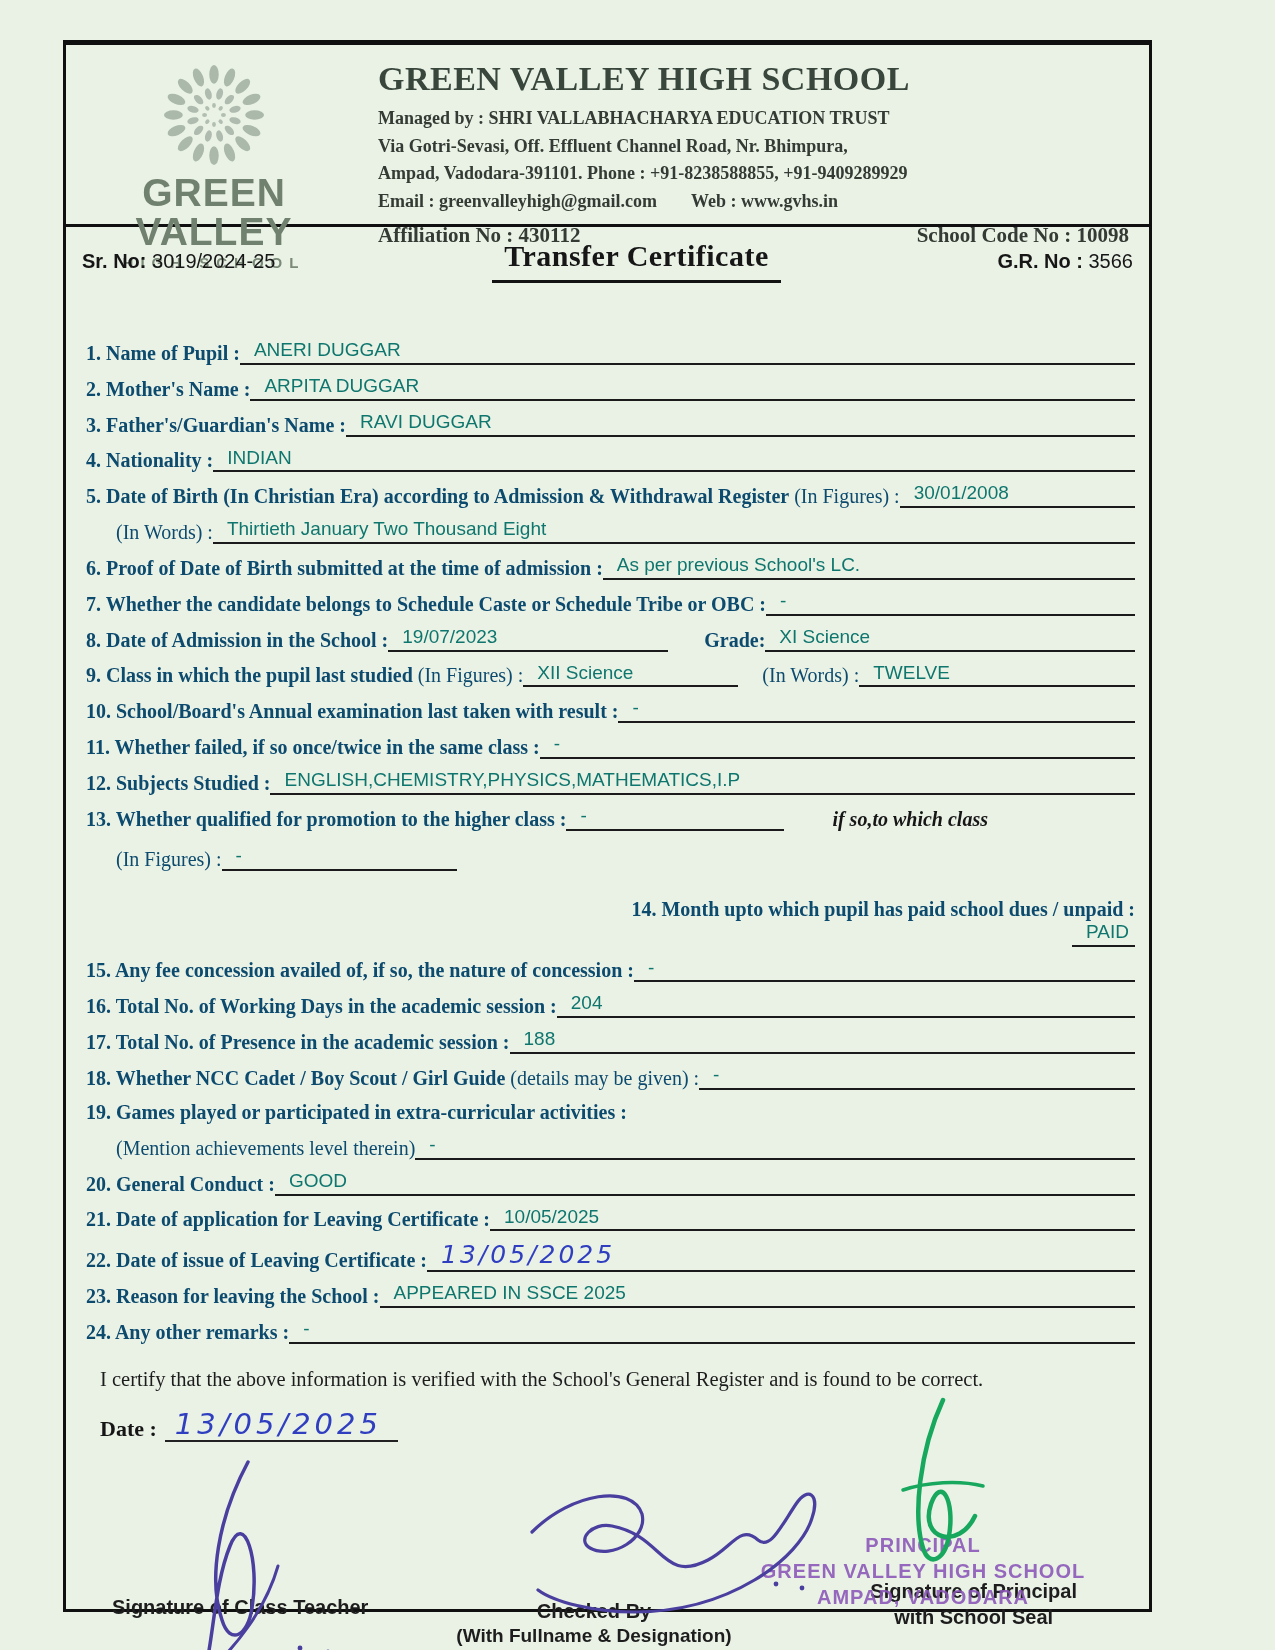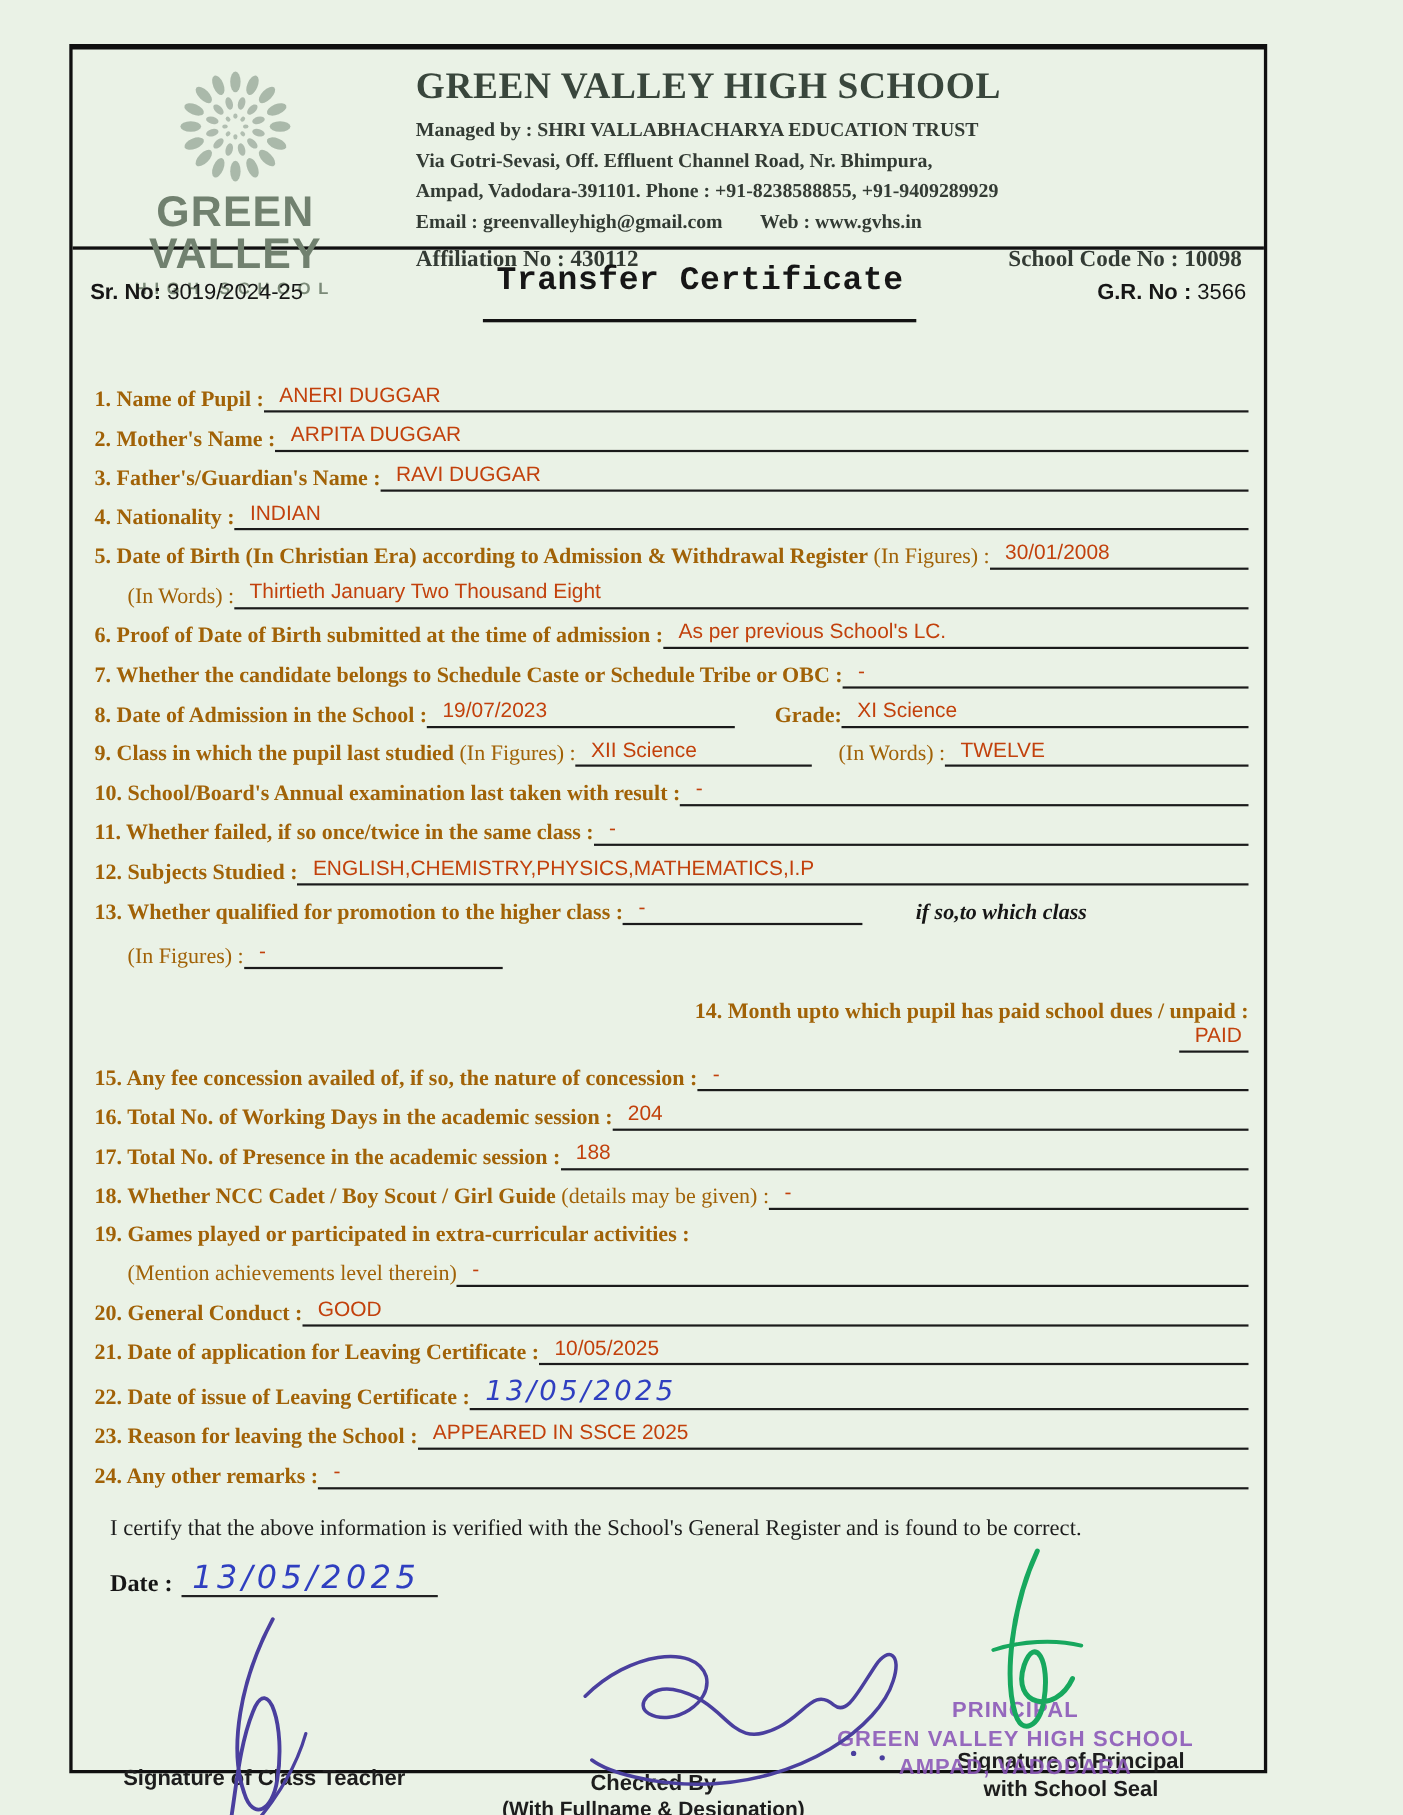--- a/index.html
+++ b/index.html
@@ -29,30 +29,30 @@
   .email-web span{margin-right:34px;}
   .aff-row{display:flex;justify-content:space-between;font-size:21px;font-weight:bold;
            margin-top:9px;color:#333b34;padding-right:4px;}
 
   
   .title-bar{display:flex;align-items:center;padding:12px 16px 6px 16px;}
   .sr-block,.gr-block{font-family:"Liberation Sans",sans-serif;font-size:20px;white-space:nowrap;}
   .sr-block b,.gr-block b{font-weight:bold;}
   .doc-title-wrap{flex:1;text-align:center;}
   .doc-title{display:inline-block;font-weight:bold;font-size:30px;letter-spacing:.5px;
-             border-bottom:3px solid #131313;padding:0 12px 17px;font-family:Liberation Mono, monospace;}
+             border-bottom:3px solid #131313;padding:0 12px 7px;}
 
   
   .body{padding:50px 14px 0 20px;}
   .row{display:flex;align-items:flex-end;margin-bottom:10px;}
-  .lb{font-weight:bold;font-size:20px;white-space:nowrap;color:#a16207;line-height:1.2;}
+  .lb{font-weight:bold;font-size:20px;white-space:nowrap;color:#0c4a6e;line-height:1.2;}
   .ln{font-weight:normal;}
   .ml4{margin-left:5px;} .ml24{margin-left:24px;} .ml36{margin-left:36px;}
   .ind{padding-left:30px;}
-  .val{font-family:"Liberation Sans",sans-serif;font-size:19px;color:#c2410c;
+  .val{font-family:"Liberation Sans",sans-serif;font-size:19px;color:#0f766e;
        border-bottom:2px solid #1b1b1b;padding:0 6px 2px 14px;line-height:1.15;white-space:nowrap;}
   .grow{flex:1;}
   .w270{width:280px;} .w210{width:215px;} .w215{width:218px;} .w230{width:235px;}
   .italic-note{font-style:italic;font-weight:bold;font-size:20px;margin-left:48px;line-height:1.2;}
   .gap-top{margin-top:26px;flex-direction:column;}
   .hand-val{font-family:"DejaVu Sans",sans-serif;font-style:italic;font-size:25px;
             color:var(--handwriting-blue);letter-spacing:3px;padding-bottom:0;}
 
   .certify{margin-top:24px;font-size:20.5px;padding-left:14px;color:#1d1d1d;}
   .date-row{display:flex;align-items:flex-end;margin-top:18px;padding-left:14px;}

